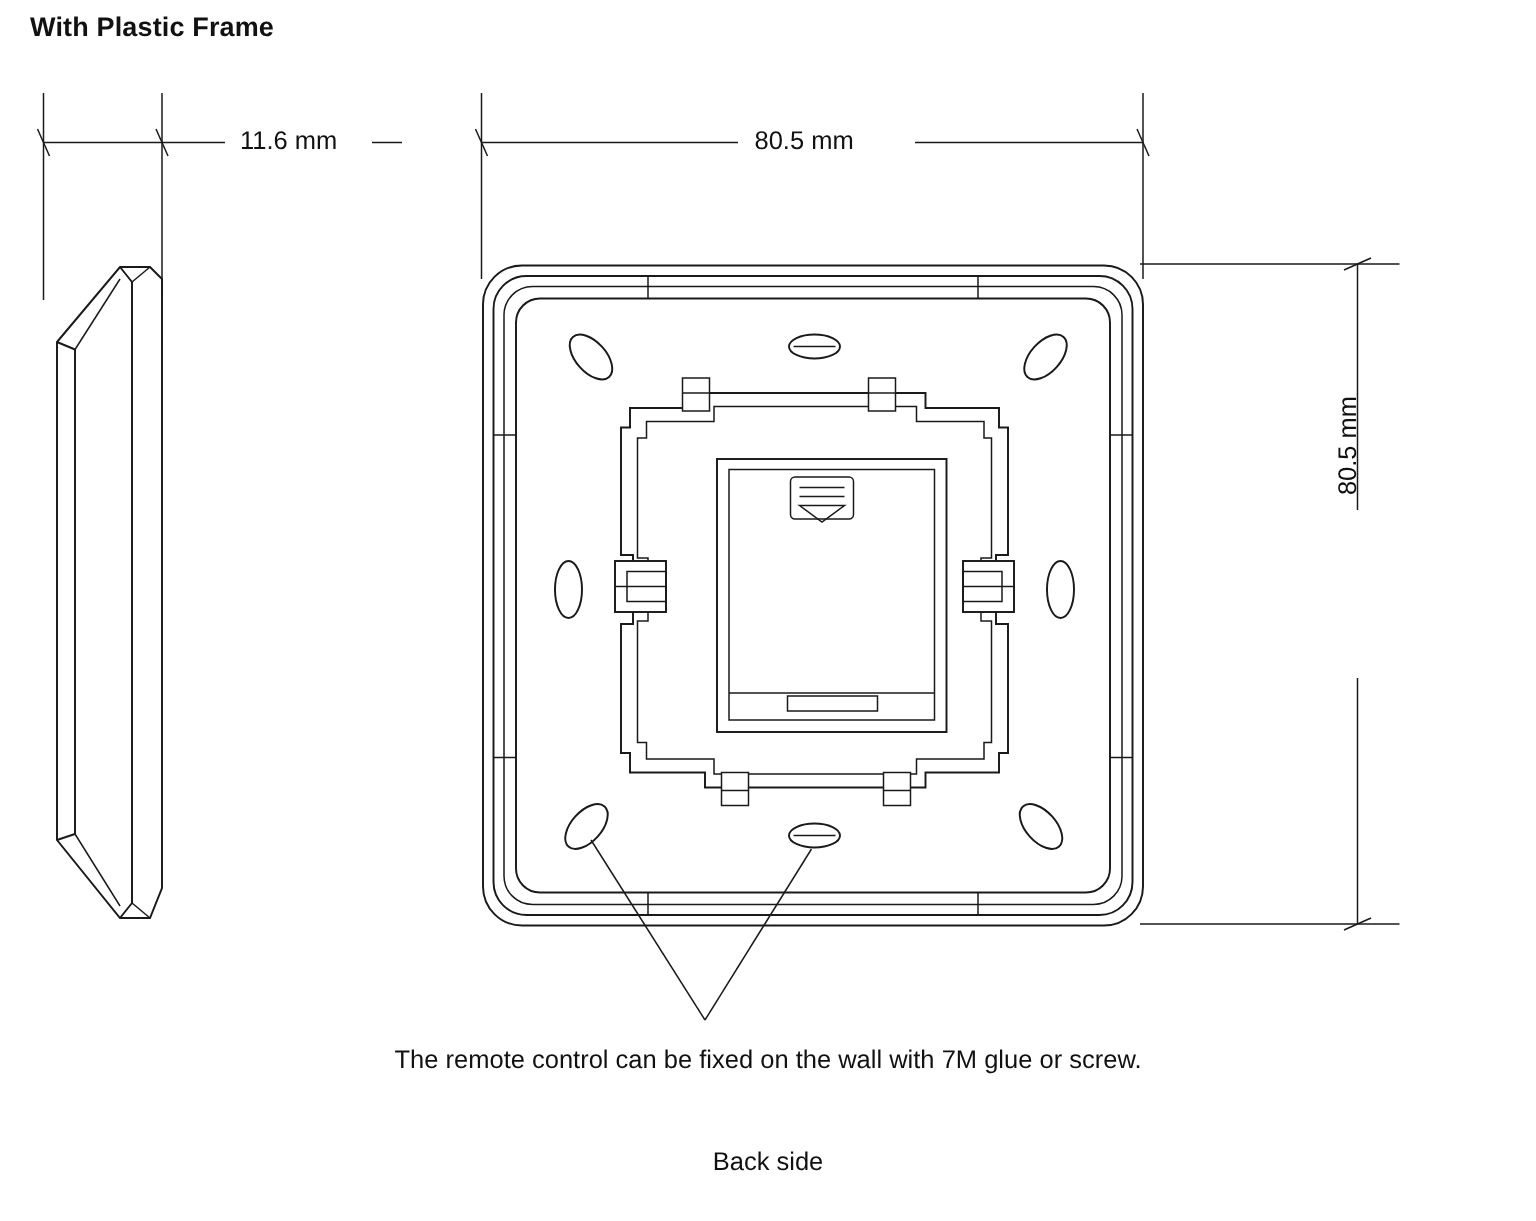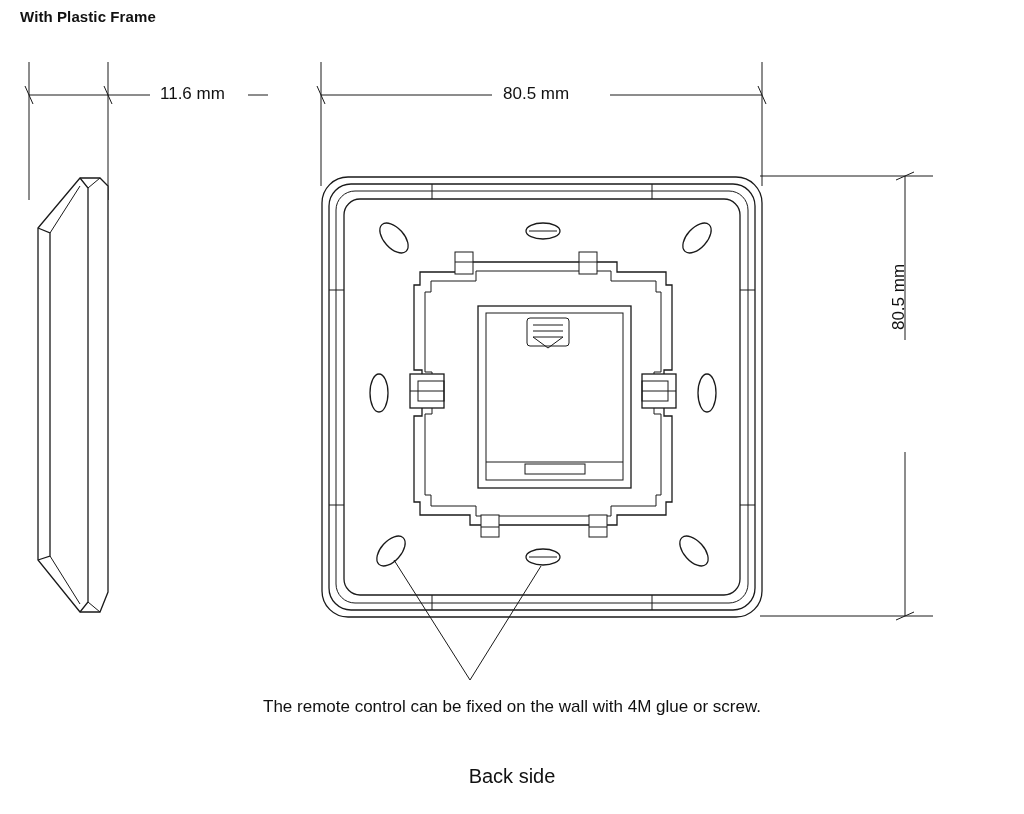--- a/index.html
+++ b/index.html
@@ -12,21 +12,21 @@
     height: 814px;
     position: relative;
     font-family: "Liberation Sans", sans-serif;
     color: #111111;
     overflow: hidden;
   }
   #page-title {
     position: absolute;
     left: 20px;
     top: 8px;
-    font-size: 15px;
+    font-size: 18px;
     font-weight: bold;
     letter-spacing: 0.1px;
   }
   .dim-label {
     position: absolute;
     font-size: 17px;
     color: #111111;
     white-space: nowrap;
   }
   #dim-thickness-label {
@@ -52,21 +52,21 @@
     width: 1024px;
     text-align: center;
     font-size: 17px;
   }
   #caption-text {
     position: absolute;
     left: 0;
     top: 765px;
     width: 1024px;
     text-align: center;
-    font-size: 20px;
+    font-size: 17px;
   }
   svg.drawing {
     position: absolute;
     left: 0;
     top: 0;
     width: 1024px;
     height: 814px;
   }
   .ln {
     fill: none;
@@ -211,14 +211,14 @@
       <line class="ext" x1="394" y1="560" x2="470" y2="680"></line>
       <line class="ext" x1="541" y1="566" x2="470" y2="680"></line>
     </g>
   </g>
 </svg>
 
 <div class="dim-label" id="dim-thickness-label">11.6 mm</div>
 <div class="dim-label" id="dim-width-label">80.5 mm</div>
 <div class="dim-label" id="dim-height-label">80.5 mm</div>
 
-<div id="note-text">The remote control can be fixed on the wall with 4M glue or screw.</div>
+<div id="note-text">The remote control can be fixed on the wall with 7M glue or screw.</div>
 <div id="caption-text">Back side</div>
 
 </body></html>

